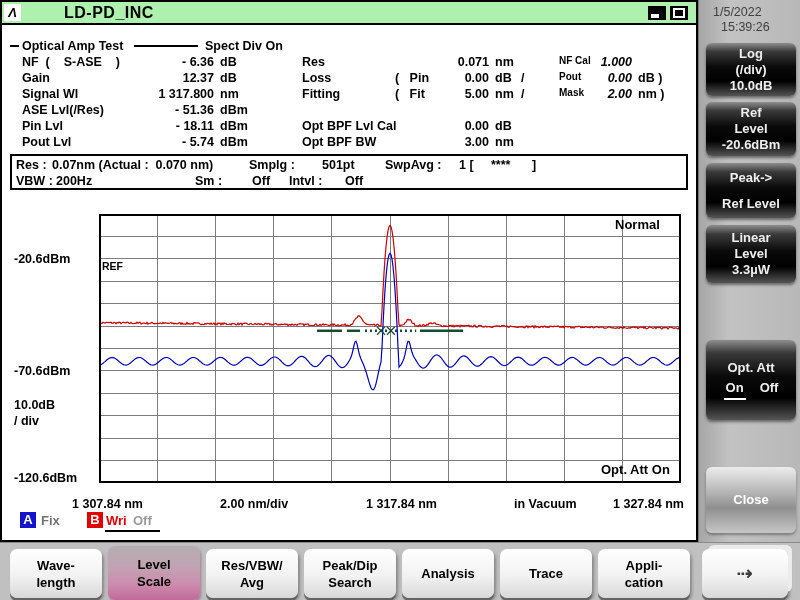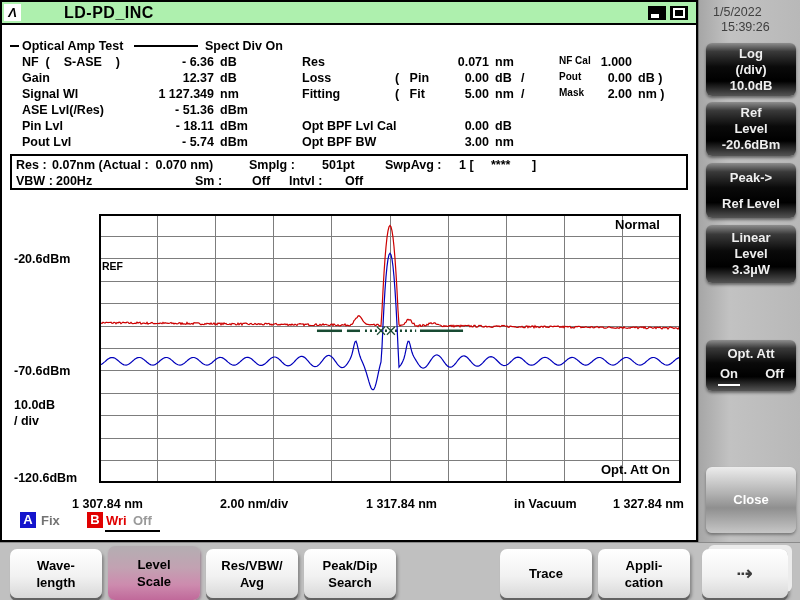--- a/index.html
+++ b/index.html
@@ -24,21 +24,21 @@
   .row{position:absolute;left:0;width:694px;height:16px;}
   .lbl{position:absolute;left:20px;font-size:12.5px;white-space:pre;}
   .val{position:absolute;left:128px;width:84px;text-align:right;font-size:12.5px;}
   .unit{position:absolute;left:218px;font-size:12.5px;}
   .plbl{position:absolute;left:300px;font-size:12.5px;}
   .popen{position:absolute;left:393px;font-size:12.5px;white-space:pre;}
   .pval{position:absolute;left:430px;width:57px;text-align:right;font-size:12.5px;}
   .punit{position:absolute;left:493px;font-size:12.5px;}
   .psep{position:absolute;left:519px;font-size:12.5px;}
   .plbl2{position:absolute;left:533px;font-size:10px;padding-left:24px;}
-  .pval2{position:absolute;left:573px;width:57px;text-align:right;font-size:12.5px;}
+  .pval2{position:absolute;left:573px;width:57px;text-align:right;font-size:12.5px;font-style:italic;}
   .punit2{position:absolute;left:636px;font-size:12.5px;white-space:pre;}
   
   #status-box{position:absolute;left:8px;top:152px;width:678px;height:36px;border:2px solid #000;
               box-sizing:border-box;padding-left:32px;}
   #status-box span{position:absolute;font-size:12.5px;white-space:pre;}
   .stars{font-size:9px;position:relative;top:-3px;}
   
   #chart-wrap{position:absolute;left:97px;top:212px;width:582px;height:269px;}
   .ylab{position:absolute;left:12px;font-size:12.5px;}
   .xlab{position:absolute;top:495px;font-size:12.5px;white-space:pre;}
@@ -59,22 +59,22 @@
   #datetime{position:absolute;left:14px;top:5px;font-weight:normal;color:#404040;font-size:12.5px;line-height:15px;}
   #datetime .time{padding-left:8px;}
   .sbtn{position:absolute;left:7px;width:90px;border-radius:6px;color:#efefef;font-size:13px;
         text-align:center;display:flex;flex-direction:column;justify-content:center;line-height:16px;
         background:linear-gradient(180deg,#8e8e8e 0%,#3a3a3a 16%,#0a0a0a 45%,#000 72%,#555 100%);
         box-shadow:0 2px 3px rgba(0,0,0,.45);cursor:pointer;}
   #sbtn-log{top:43px;height:53px;}
   #sbtn-ref{top:102px;height:54px;}
   #sbtn-peak{top:163px;height:55px;gap:10px;}
   #sbtn-linear{top:225px;height:58px;}
-  #sbtn-att{top:340px;height:51px;}
-  .att-row{display:flex;justify-content:space-between;padding:4px 12px 0 12px;gap:14px;}
+  #sbtn-att{top:340px;height:80px;}
+  .att-row{display:flex;justify-content:center;padding:4px 12px 0 12px;gap:14px;}
   .att-on{border-bottom:2px solid #fff;padding:0 2px 2px 2px;}
   #sbtn-close{top:467px;height:66px;color:#fff;
         background:linear-gradient(180deg,#ececec 0%,#b2b2b2 40%,#8f8f8f 62%,#c6c6c6 100%);
         box-shadow:0 2px 3px rgba(0,0,0,.35);}
   
   #bottom-strip{position:absolute;left:0;top:542px;width:800px;height:58px;background:#c0c0c0;
                 border-top:1px solid #8a8a8a;}
   .mbtn{position:absolute;top:6px;width:92px;height:49px;border-radius:7px;text-align:center;
         font-size:13px;line-height:17px;display:flex;flex-direction:column;justify-content:center;
         background:linear-gradient(180deg,#ffffff 0%,#f2f2f2 55%,#d8d8d8 100%);
@@ -100,20 +100,24 @@
       <span>Scale</span>
     </div>
     <div class="mbtn" style="left:206px">
       <span>Res/VBW/</span>
       <span>Avg</span>
     </div>
     <div class="mbtn" style="left:304px">
       <span>Peak/Dip</span>
       <span>Search</span>
     </div>
+    <div class="mbtn" style="left:402px">
+      <span>Analysis</span>
+      <span></span>
+    </div>
     <div class="mbtn" style="left:500px">
       <span>Trace</span>
       <span></span>
     </div>
     <div class="mbtn" style="left:598px">
       <span>Appli-</span>
       <span>cation</span>
     </div>
     <div class="mbtn arrow" style="left:702px">
       <span>⇢</span>
@@ -178,21 +182,21 @@
       <span class="val">- 6.36</span>
       <span class="unit">dB</span>
     </div>
     <div class="row" style="top:69px">
       <span class="lbl">Gain</span>
       <span class="val">12.37</span>
       <span class="unit">dB</span>
     </div>
     <div class="row" style="top:85px">
       <span class="lbl">Signal Wl</span>
-      <span class="val">1 127.349</span>
+      <span class="val">1 317.800</span>
       <span class="unit">nm</span>
     </div>
     <div class="row" style="top:101px">
       <span class="lbl">ASE Lvl(/Res)</span>
       <span class="val">- 51.36</span>
       <span class="unit">dBm</span>
     </div>
     <div class="row" style="top:117px">
       <span class="lbl">Pin Lvl</span>
       <span class="val">- 18.11</span>

